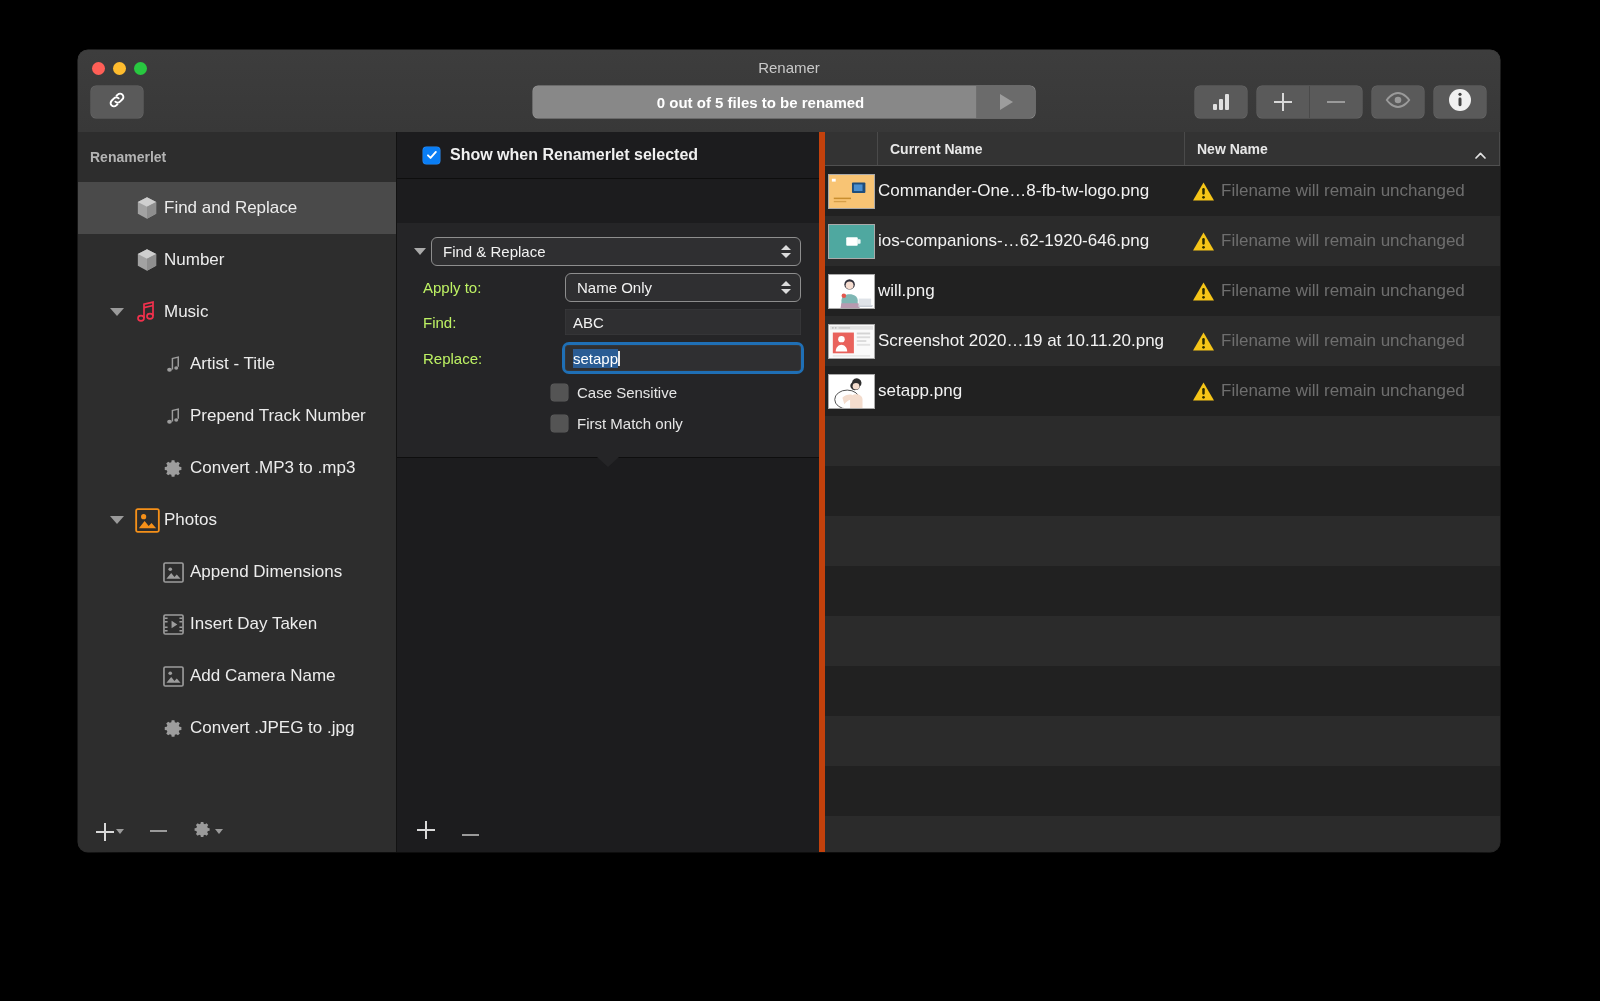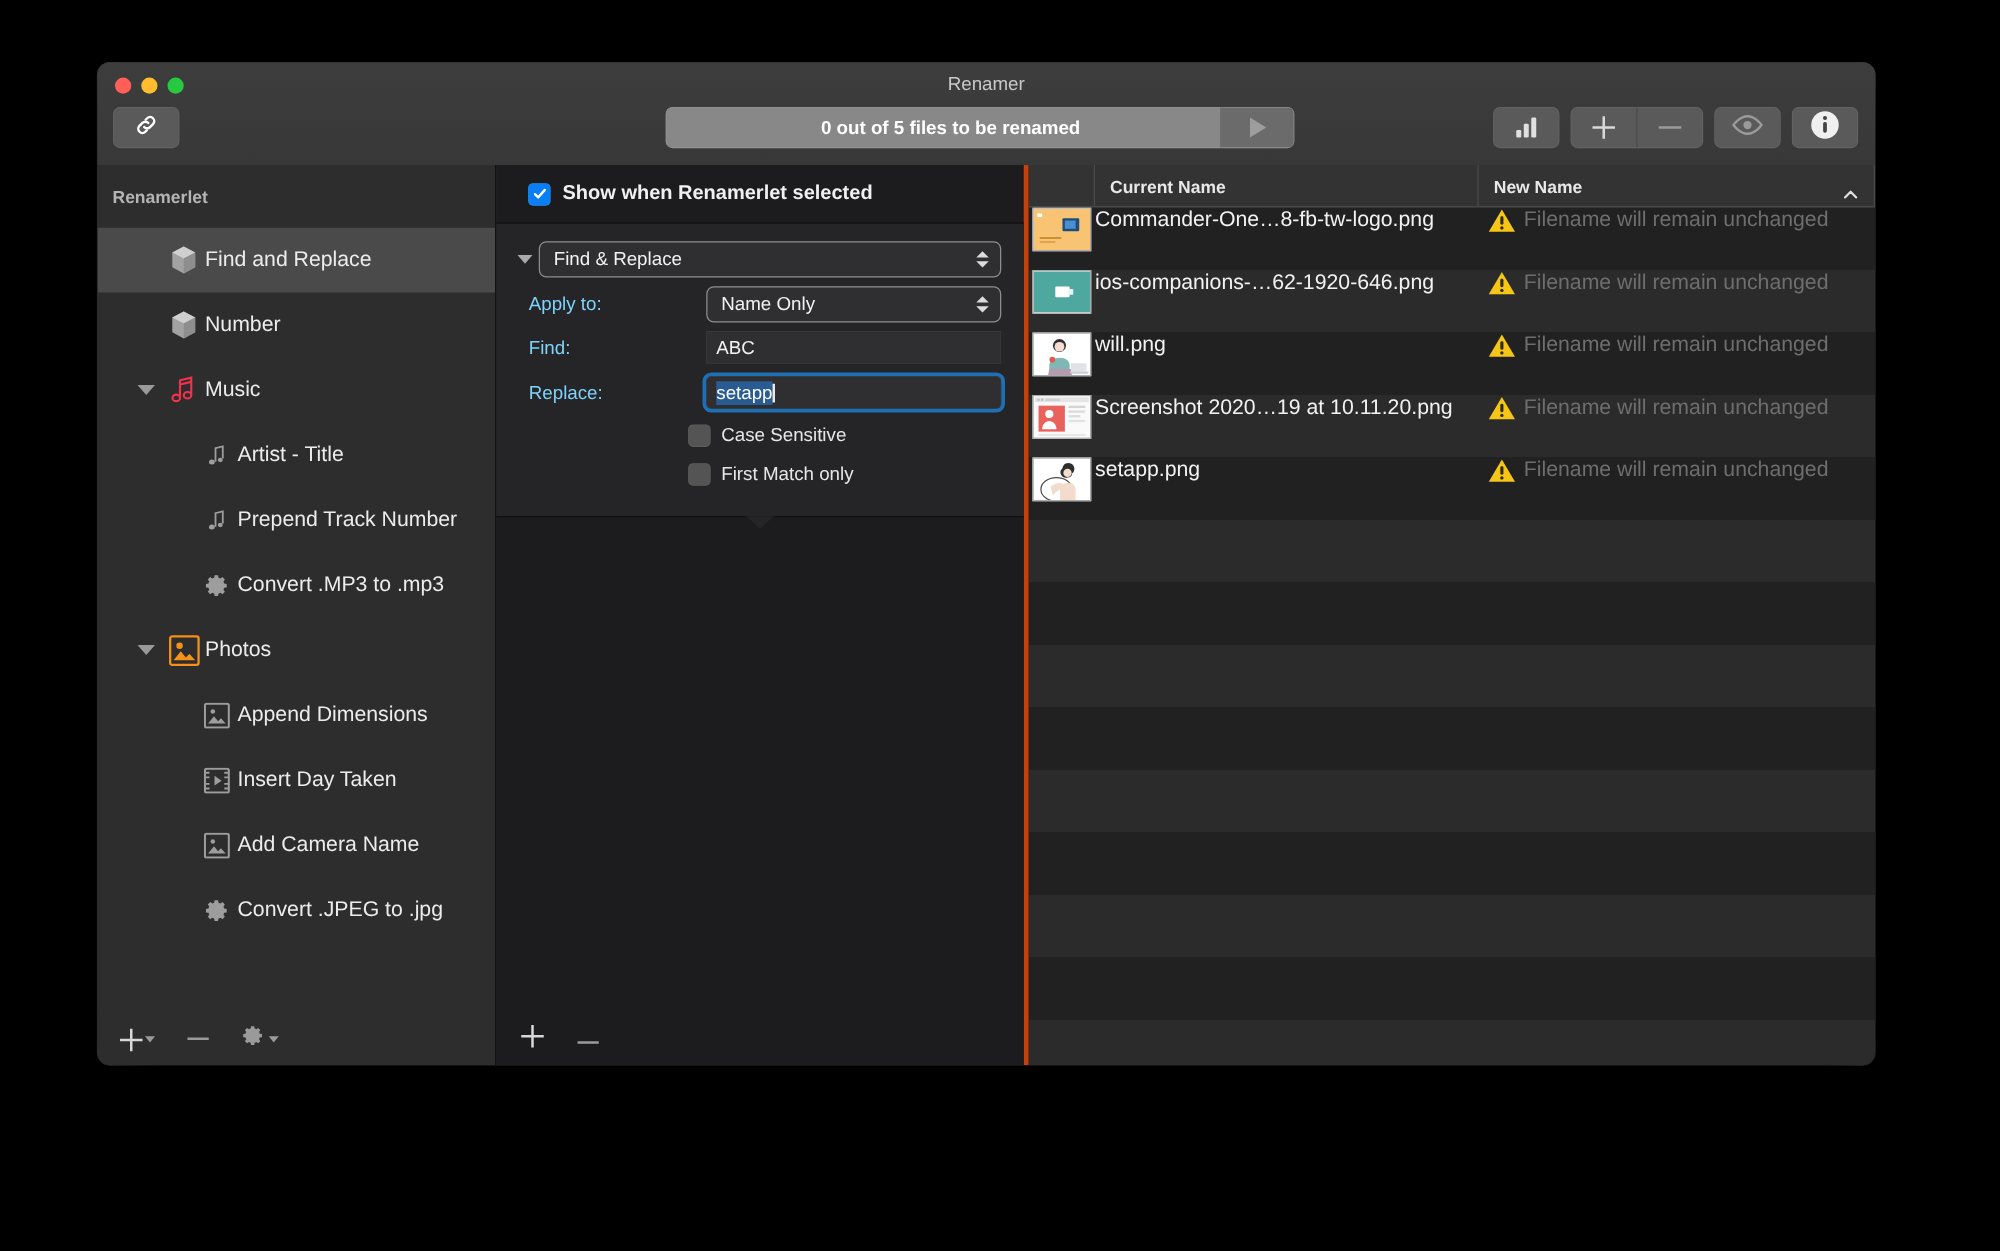--- a/index.html
+++ b/index.html
@@ -157,23 +157,24 @@
   .footbtn{display:flex;align-items:center;gap:3px;margin-right:26px;}
   .chev-dn{
     width:0;height:0;border-left:4px solid transparent;border-right:4px solid transparent;
     border-top:5px solid #9a9a9a;
   }
 
   
   #middle{
     width:422px;
     background:#1c1c1e;
-    border-right:4px solid #c2410c;
+    border-right:6px solid #c2410c;
     display:flex;flex-direction:column;
     position:relative;
+    gap:44px;
   }
   #mid-check{
     height:46px;flex:none;
     display:flex;align-items:center;gap:10px;
     padding-left:26px;
     border-bottom:1px solid #0e0e0e;
   }
   .cbx{
     width:17px;height:17px;border-radius:3.5px;flex:none;
     display:flex;align-items:center;justify-content:center;
@@ -223,21 +224,21 @@
     width:12px;height:18px;flex:none;
     display:flex;flex-direction:column;justify-content:center;align-items:center;gap:3px;
   }
   .updown i{
     width:0;height:0;border-left:5px solid transparent;border-right:5px solid transparent;
   }
   .updown i.u{border-bottom:5px solid #dcdcdc;}
   .updown i.d{border-top:5px solid #dcdcdc;}
 
   .flabel{
-    width:140px;flex:none;font-size:15px;color:#7dd3fc;padding-left:14px;
+    width:140px;flex:none;font-size:15px;color:#bef264;padding-left:14px;
     box-sizing:border-box;
   }
   .fctrl{flex:1;padding-left:16px;}
   .tfield{
     height:26px;background:#2f2f31;
     display:flex;align-items:center;padding:0 8px;
     font-size:15px;color:#f2f2f2;
     box-shadow:inset 0 0 0 .5px #3d3d3f;
   }
   .tfield.focused{
@@ -276,21 +277,21 @@
   }
   #hc-spacer{width:53px;padding:0;}
   #hc-cur{width:307px;}
   #hc-new{flex:1;border-right:none;position:relative;}
   .sortchev{
     position:absolute;right:13px;top:50%;margin-top:-3px;
     width:11px;height:7px;
   }
   #rows{flex:1;overflow:hidden;}
   .frow{
-    height:50px;display:flex;align-items:flex-start;
+    height:50px;display:flex;align-items:center;
     box-sizing:border-box;
   }
   .frow.odd{background:#212121;}
   .frow.even{background:#2b2b2b;}
   .thumb-wrap{
     width:53px;flex:none;display:flex;align-items:center;justify-content:center;
   }
   .thumb{
     width:47px;height:35px;background:#fff;
     border:1px solid #aaa;box-sizing:border-box;

